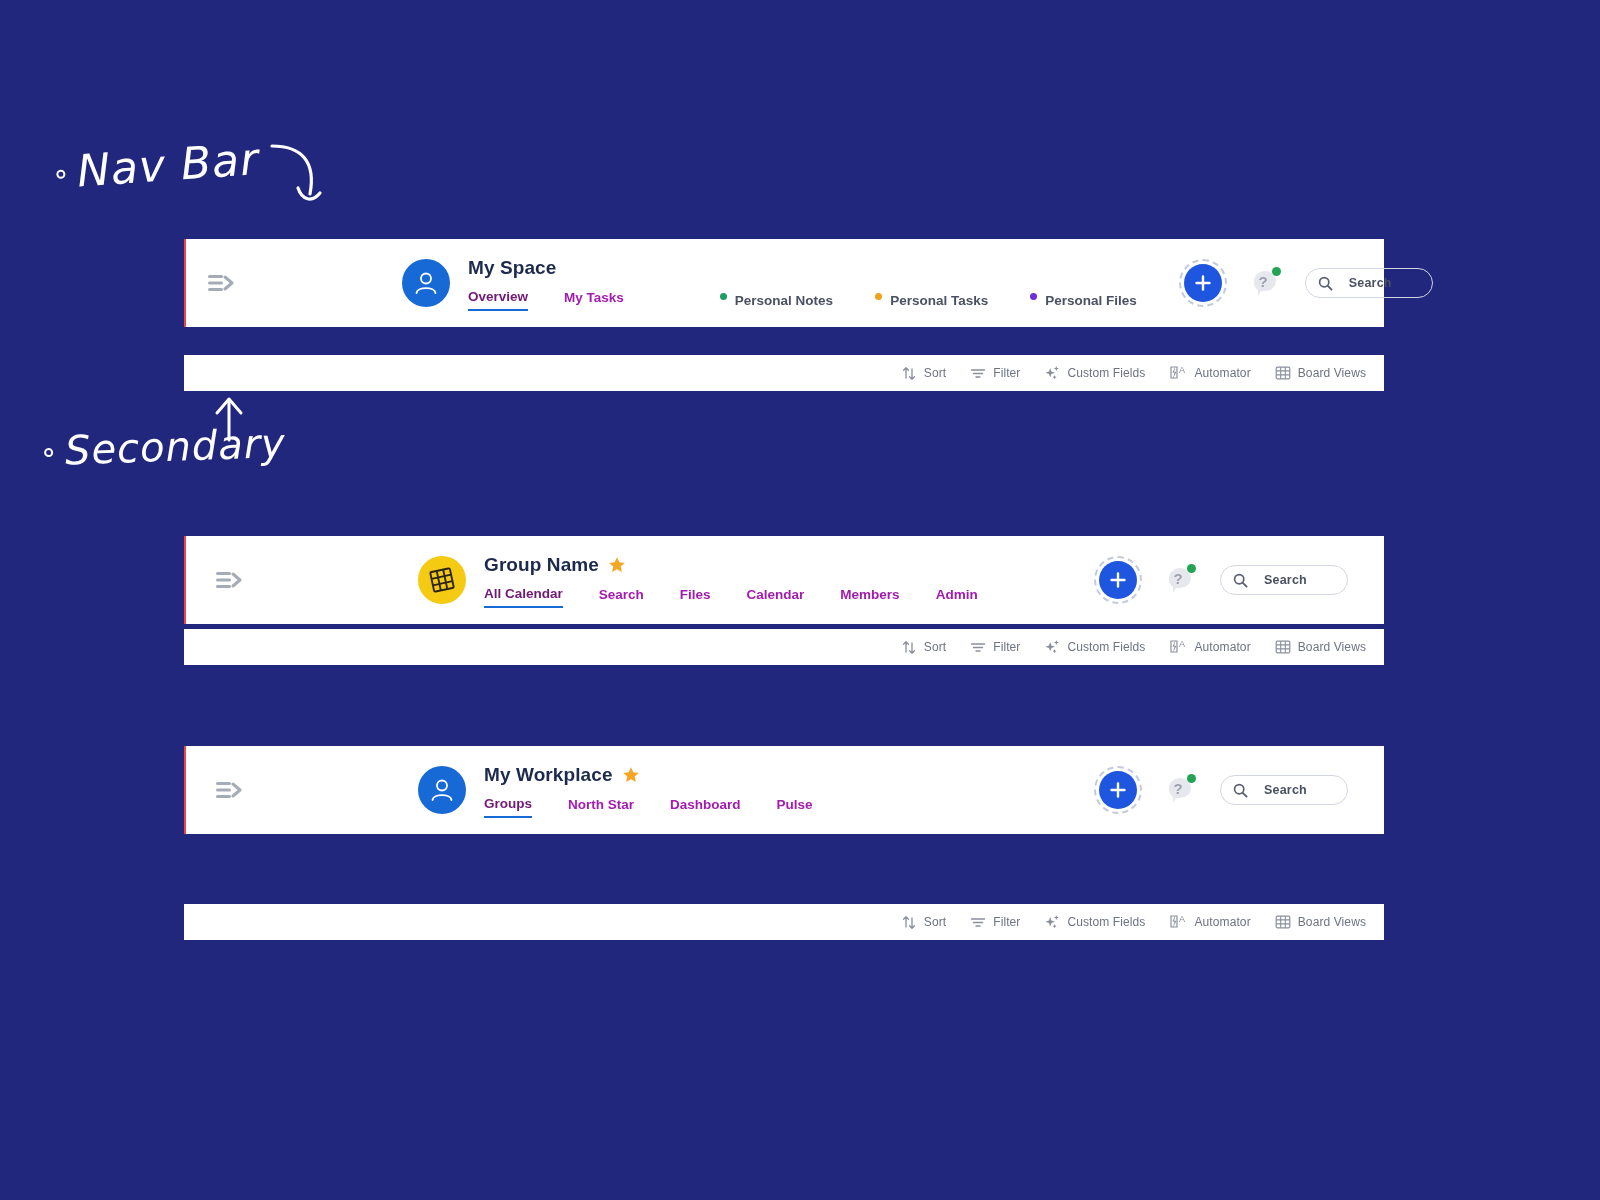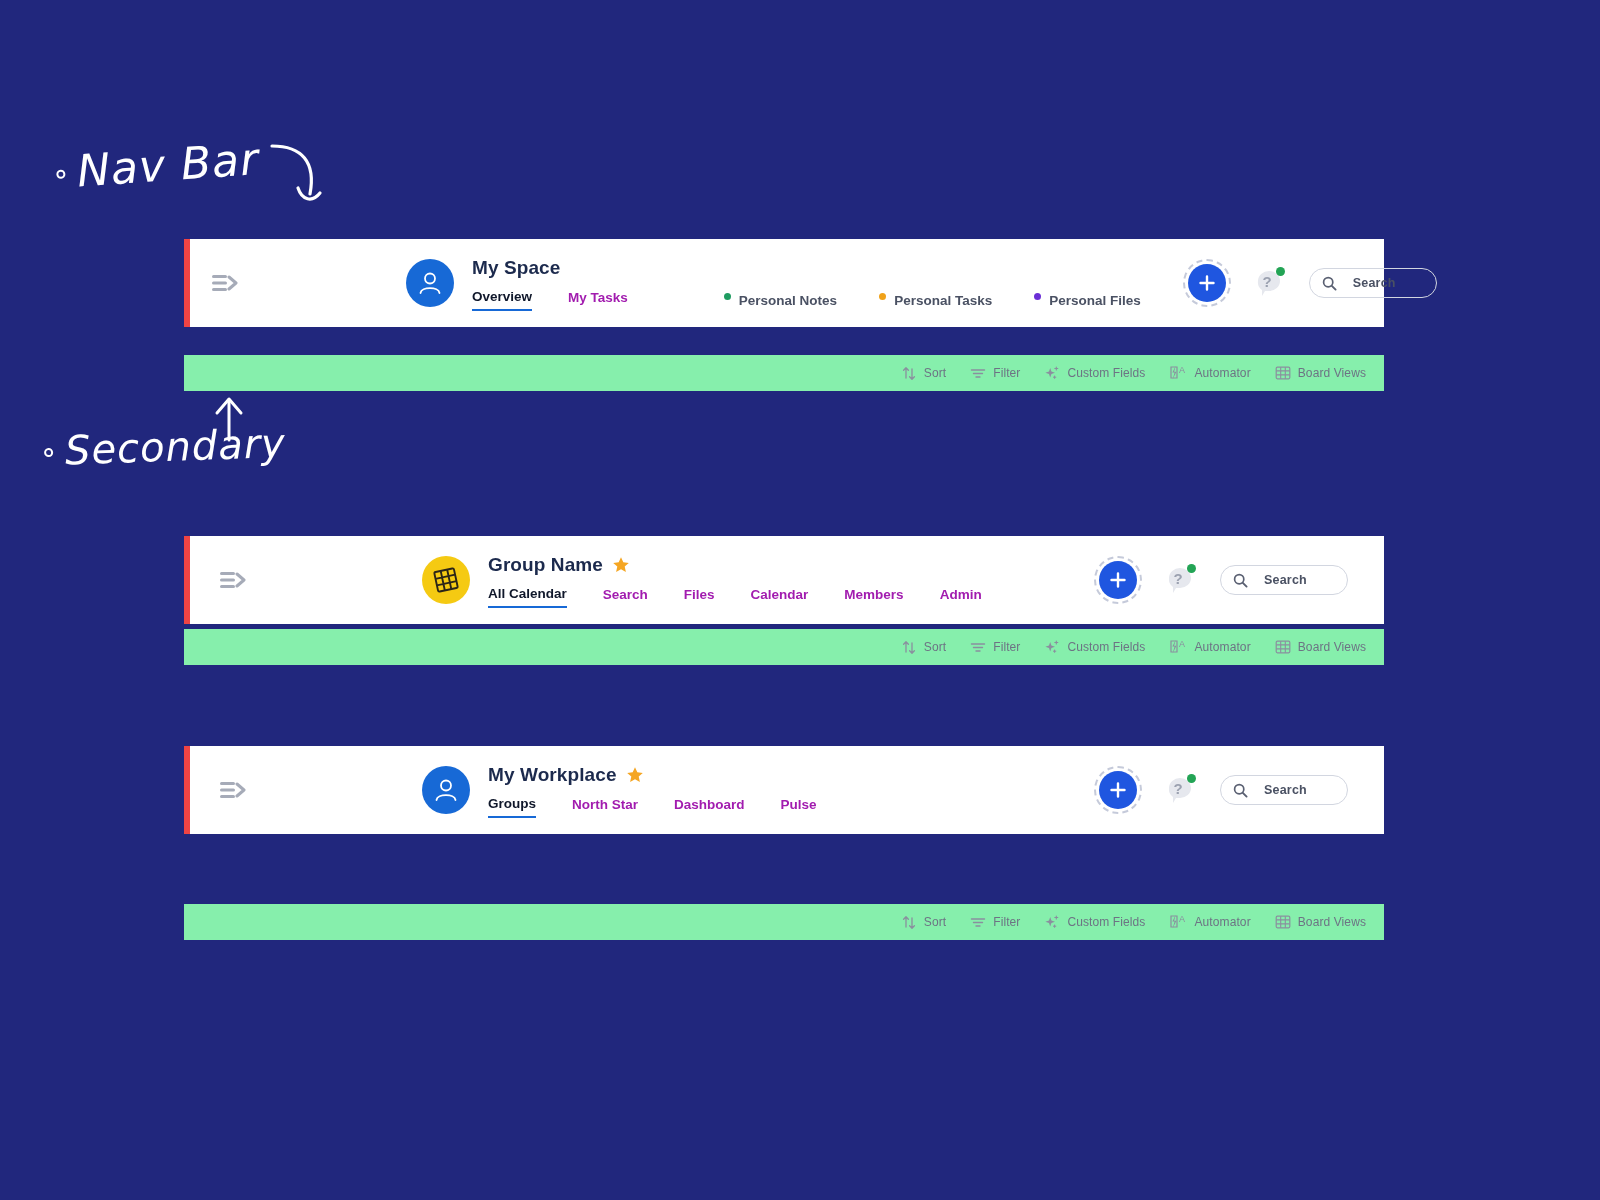--- a/index.html
+++ b/index.html
@@ -64,21 +64,21 @@
 
   
   .navbar {
     position: absolute;
     left: 184px;
     width: 1200px;
     height: 88px;
     background: #ffffff;
     display: flex;
     align-items: center;
-    border-left: 6px solid #ef4444;
+    border-left: 2px solid #ef4444;
   }
   .navbar-1 { top: 239px; }
   .navbar-2 { top: 536px; }
   .navbar-3 { top: 746px; }
 
   .menu-btn {
     width: 42px;
     height: 42px;
     margin-left: 22px;
     display: flex;
@@ -137,21 +137,21 @@
     font-size: 13.5px;
     color: #a21caf;
     font-weight: bold;
     margin-right: 36px;
     white-space: nowrap;
     cursor: pointer;
     padding-bottom: 5px;
     line-height: 1;
   }
   .tab.active {
-    color: #0f172a;
+    color: #701a75;
     border-bottom: 2px solid #1769d6;
     text-align: center;
   }
 
   .tabs-dots { display: flex; align-items: center; margin-left: 60px; }
   .tab-dotted {
     display: flex;
     gap: 8px;
     margin-right: 42px;
     font-size: 13.5px;
@@ -224,21 +224,21 @@
     color: #4a5163;
     letter-spacing: 0.2px;
   }
 
   
   .secondary {
     position: absolute;
     left: 184px;
     width: 1200px;
     height: 36px;
-    background: #86efac;
+    background: #ffffff;
     display: flex;
     align-items: center;
     justify-content: flex-end;
     padding-right: 18px;
   }
   .sec-1 { top: 355px; }
   .sec-2 { top: 629px; }
   .sec-3 { top: 904px; }
 
   .sec-item {

